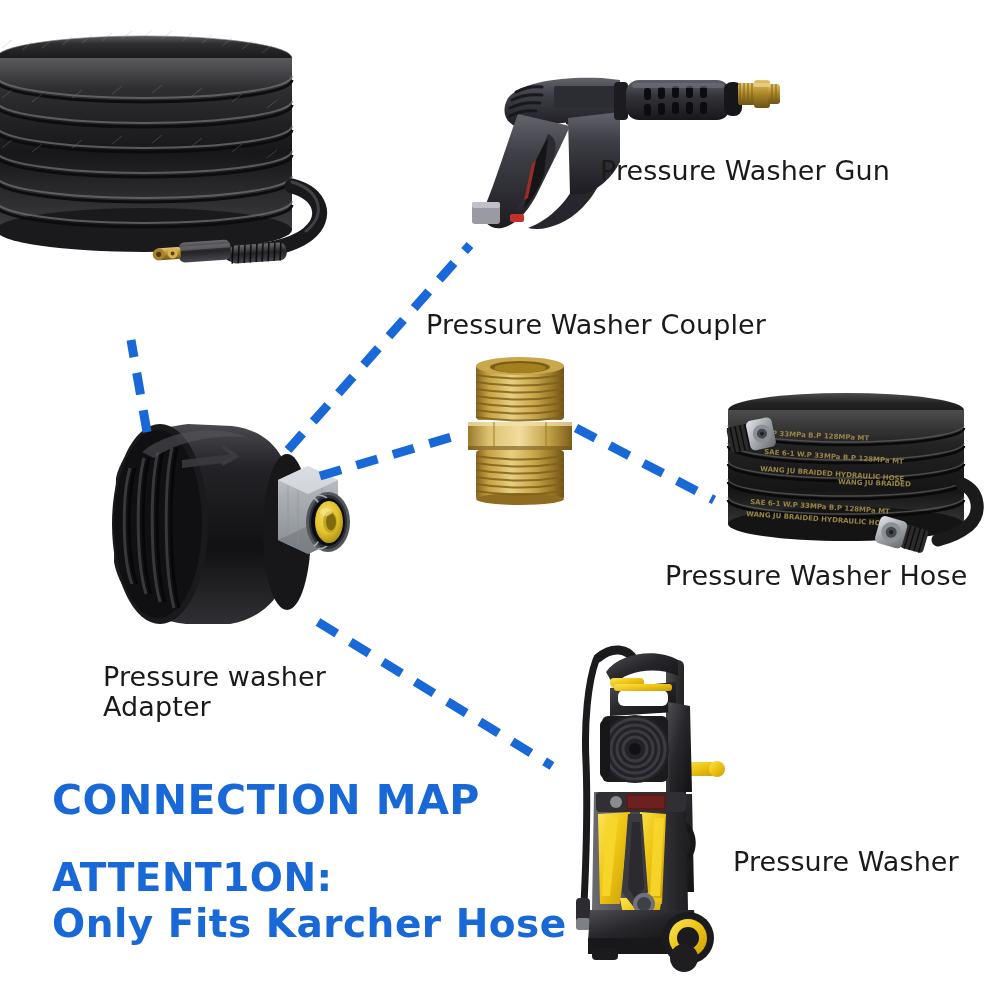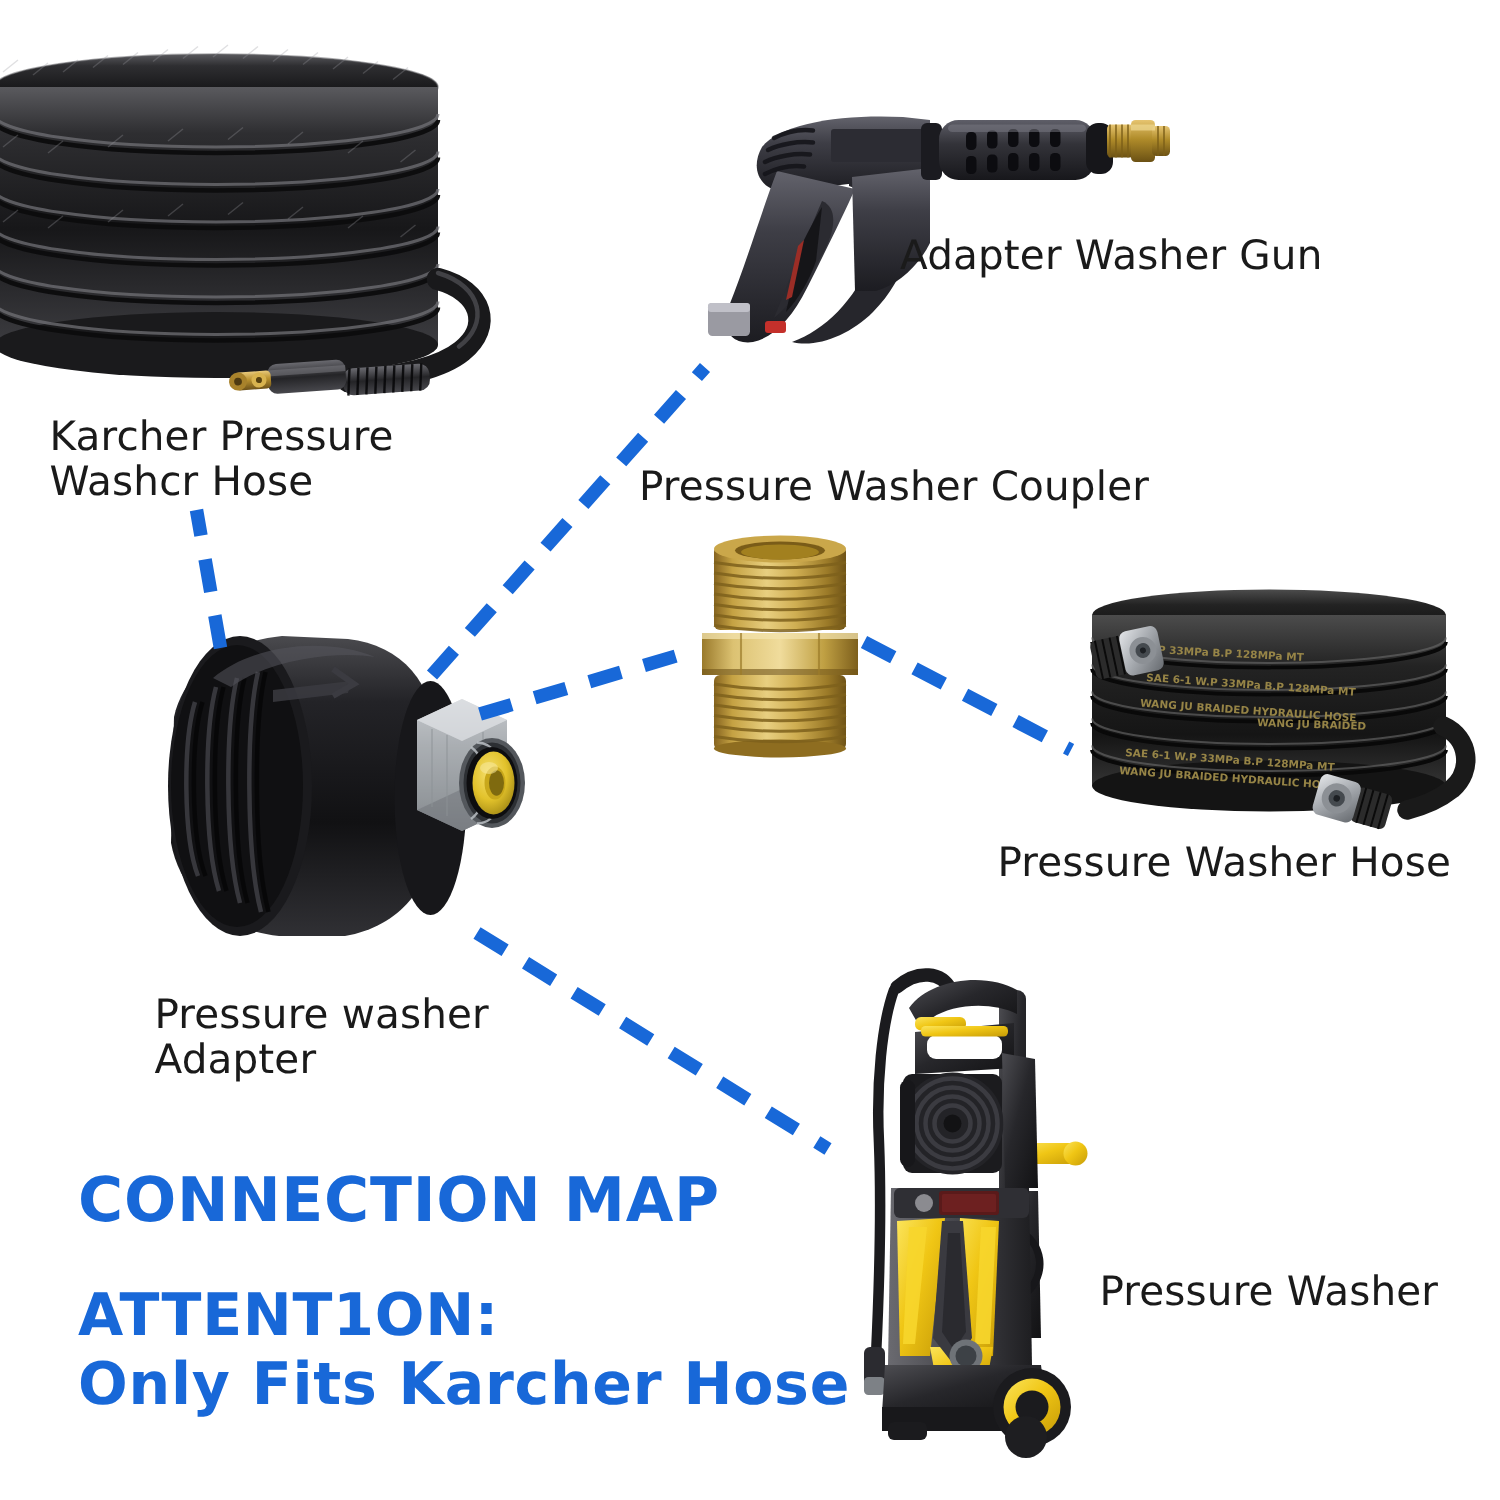--- a/index.html
+++ b/index.html
@@ -514,24 +514,22 @@
   <svg class="lines" viewBox="0 0 1000 1000">
     <g stroke="#1868d8" stroke-width="9" stroke-linecap="butt" fill="none" stroke-dasharray="22 16">
       <line x1="147" y1="432" x2="131" y2="340"></line>
       <line x1="288" y1="450" x2="470" y2="245"></line>
       <line x1="320" y1="476" x2="462" y2="434"></line>
       <line x1="576" y1="428" x2="714" y2="500"></line>
       <line x1="318" y1="622" x2="552" y2="766"></line>
     </g>
   </svg>
 
-  <div class="lbl" style="left:33px; top:277px;">Karcher Pressure
-Washcr Hose</div>
-
-  <div class="lbl" style="left:600px; top:156px;">Adapter Washer Gun</div>
+
+  <div class="lbl" style="left:600px; top:156px;">Pressure Washer Gun</div>
 
   <div class="lbl" style="left:426px; top:310px;">Pressure Washer Coupler</div>
 
   <div class="lbl" style="left:665px; top:561px;">Pressure Washer Hose</div>
 
   <div class="lbl" style="left:103px; top:662px;">Pressure washer
 Adapter</div>
 
   <div class="lbl" style="left:733px; top:847px;">Pressure Washer</div>
 

